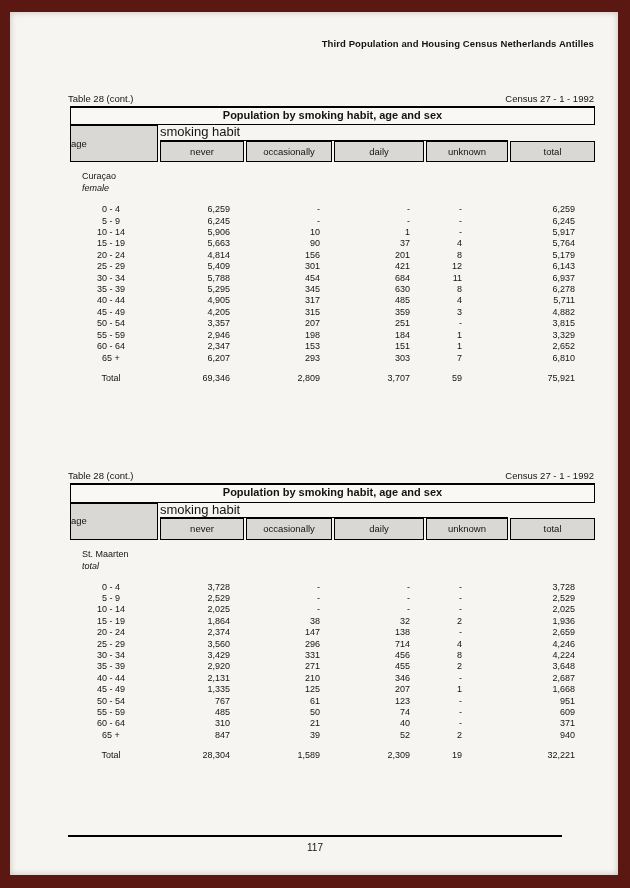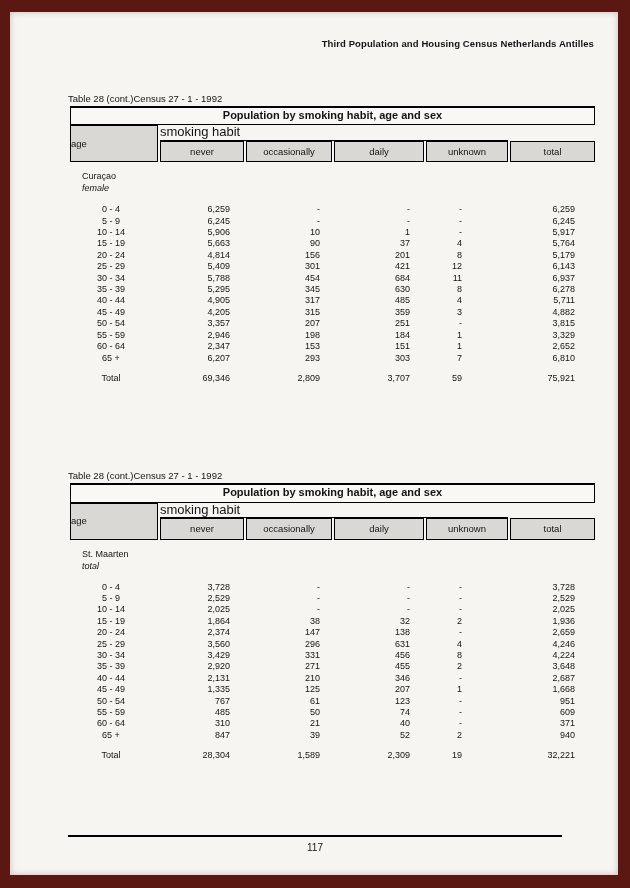--- a/index.html
+++ b/index.html
@@ -31,20 +31,21 @@
     margin-top: 26px;
     text-align: right;
     font-size: 9.5px;
     font-weight: bold;
     letter-spacing: 0.1px;
   }
   .table-section { margin-top: 44px; }
   .table-section + .table-section { margin-top: 86px; }
   .caption {
     display: flex;
+    justify-content: space-between;
     font-size: 9.5px;
     margin-bottom: 2px;
   }
   table.census {
     table-layout: fixed;
     width: 529px;
     border-collapse: separate;
     border-spacing: 2px 0;
     font-size: 9px;
     line-height: 11.4px;
@@ -364,21 +365,21 @@
               <td class="c1">2,374</td>
               <td class="c2">147</td>
               <td class="c3">138</td>
               <td class="c4">-</td>
               <td class="c5">2,659</td>
             </tr>
             <tr>
               <td class="c0">25 - 29</td>
               <td class="c1">3,560</td>
               <td class="c2">296</td>
-              <td class="c3">631</td>
+              <td class="c3">714</td>
               <td class="c4">4</td>
               <td class="c5">4,246</td>
             </tr>
             <tr>
               <td class="c0">30 - 34</td>
               <td class="c1">3,429</td>
               <td class="c2">331</td>
               <td class="c3">456</td>
               <td class="c4">8</td>
               <td class="c5">4,224</td>

